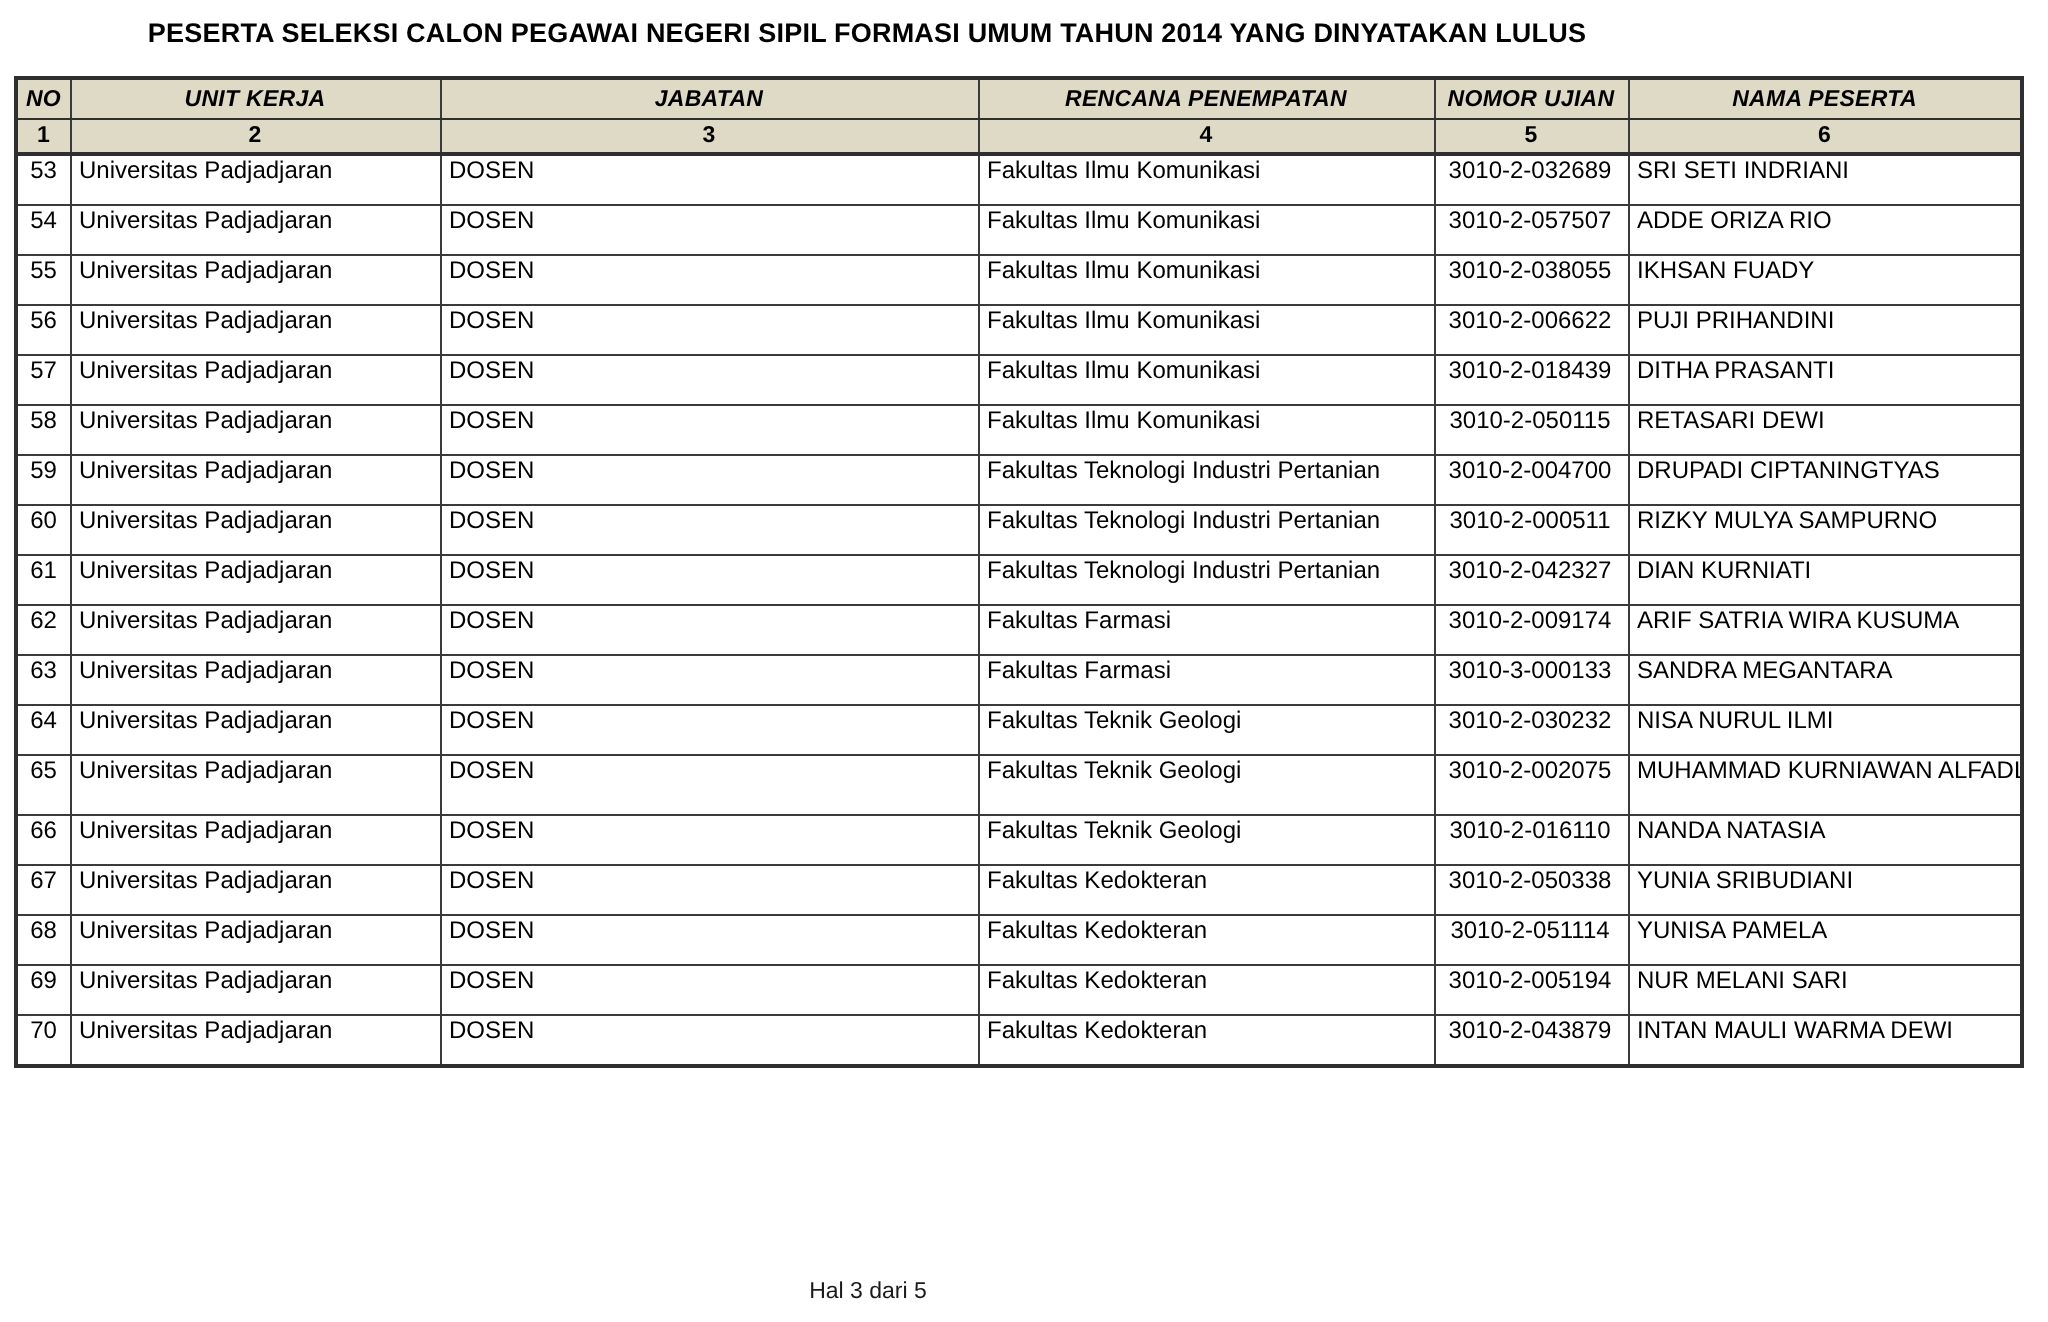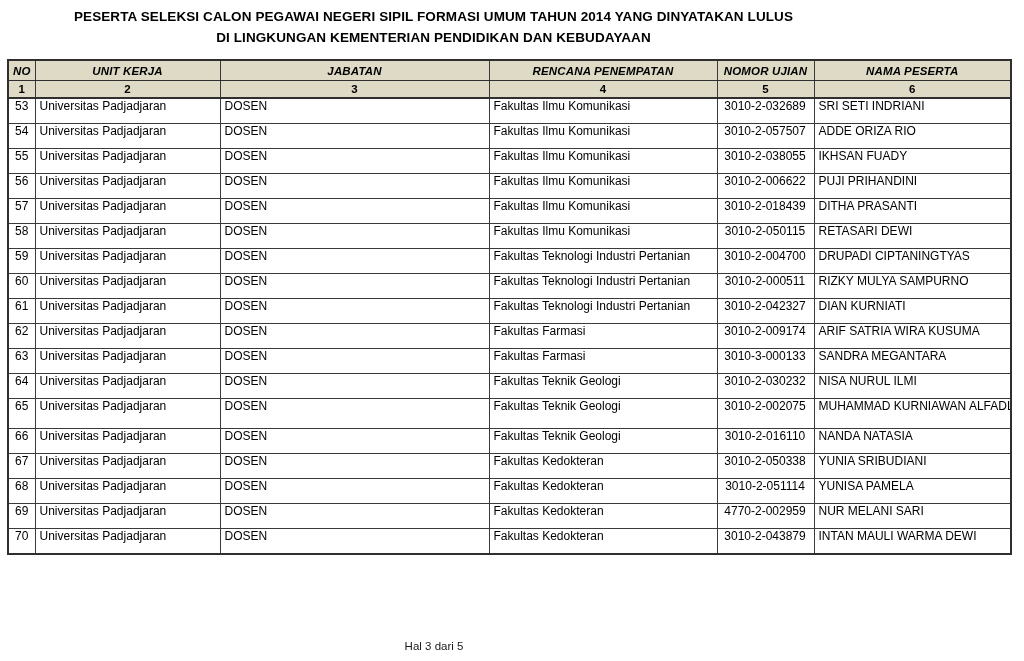--- a/index.html
+++ b/index.html
@@ -117,21 +117,20 @@
     color: #1a1a1a;
   }
 </style>
 </head>
 <body>
 
 <div class="page">
 
   <div class="title-block">
     <div class="title-line">PESERTA SELEKSI CALON PEGAWAI NEGERI SIPIL FORMASI UMUM TAHUN 2014 YANG DINYATAKAN LULUS</div>
-    <div class="title-line">DI LINGKUNGAN KEMENTERIAN PENDIDIKAN DAN KEBUDAYAAN</div>
   </div>
 
   <div class="table-wrap">
     <table class="roster">
       <colgroup>
         <col class="w-no">
         <col class="w-unit">
         <col class="w-jab">
         <col class="w-ren">
         <col class="w-nomor">
@@ -483,21 +482,21 @@
             <td class="c-unit">
               <div class="cell">Universitas Padjadjaran</div>
             </td>
             <td class="c-jab">
               <div class="cell">DOSEN</div>
             </td>
             <td class="c-ren">
               <div class="cell">Fakultas Kedokteran</div>
             </td>
             <td class="c-nomor">
-              <div class="cell">4770-2-002959</div>
+              <div class="cell">3010-2-005194</div>
             </td>
             <td class="c-nama">
               <div class="cell">NUR MELANI SARI</div>
             </td>
           </tr>
           <tr>
             <td class="c-no">
               <div class="cell">70</div>
             </td>
             <td class="c-unit">

